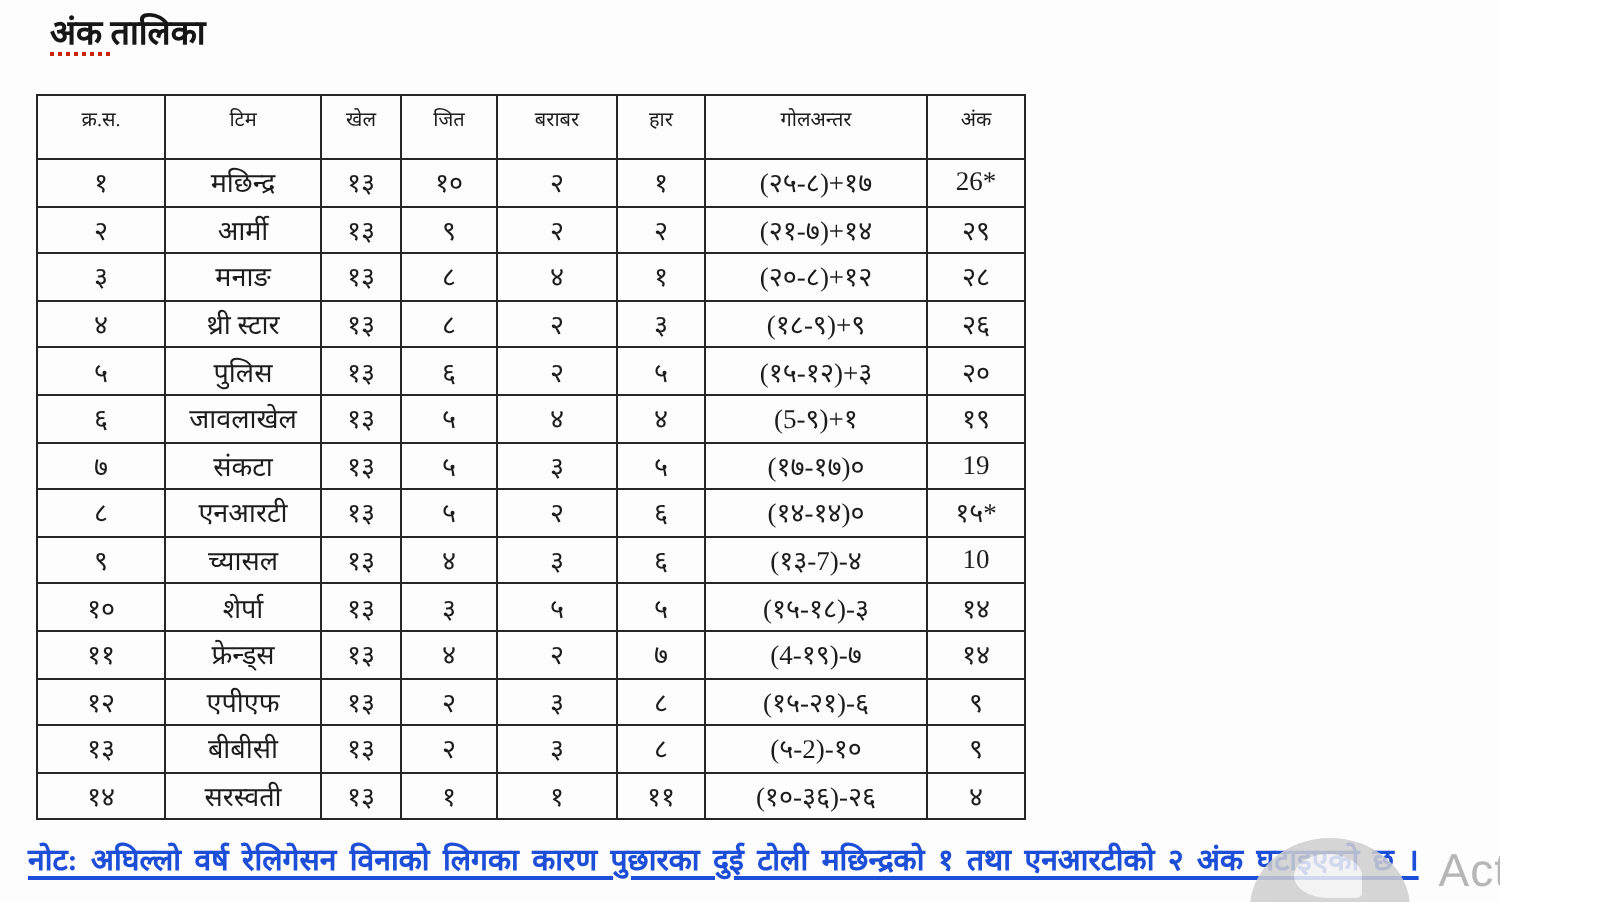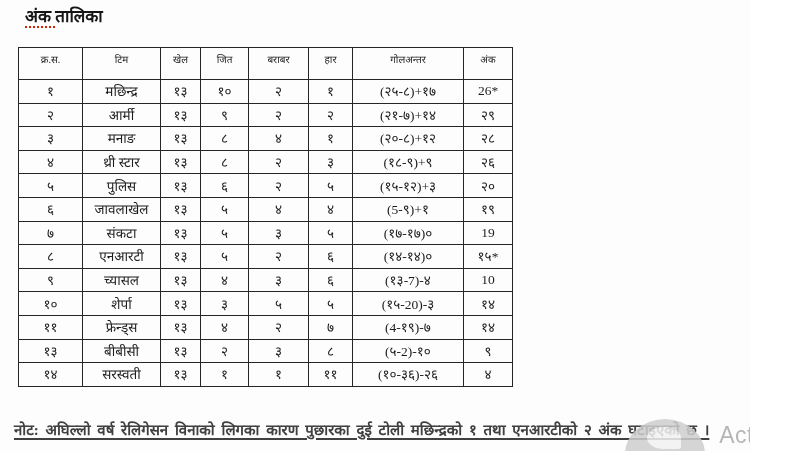--- a/index.html
+++ b/index.html
@@ -50,21 +50,21 @@
   }
   table.points-table thead tr { height: 32px; }
   table.points-table thead th { font-size: 10px; vertical-align: top; padding-top: 4px; }
   table.points-table tbody tr { height: 23.6px; }
   .note {
     position: absolute;
     left: 14px; top: 419px;
     width: 780px;
     font-size: 15px;
     font-weight: bold;
-    color: #404040;
+    color: #1d4ed8;
     text-decoration: underline;
     text-decoration-thickness: 1.5px;
     text-underline-offset: 3px;
     white-space: nowrap;
     word-spacing: 3px;
   }
   .watermark {
     position: absolute;
     right: 0; bottom: 0;
     width: 150px; height: 40px;
@@ -217,32 +217,42 @@
     <td>(१३-7)-४</td>
     <td>10</td>
   </tr>
         <tr>
     <td>१०</td>
     <td>शेर्पा</td>
     <td>१३</td>
     <td>३</td>
     <td>५</td>
     <td>५</td>
-    <td>(१५-20)-३</td>
+    <td>(१५-१८)-३</td>
     <td>१४</td>
   </tr>
         <tr>
     <td>११</td>
     <td>फ्रेन्ड्स</td>
     <td>१३</td>
     <td>४</td>
     <td>२</td>
     <td>७</td>
     <td>(4-१९)-७</td>
     <td>१४</td>
+  </tr>
+        <tr>
+    <td>१२</td>
+    <td>एपीएफ</td>
+    <td>१३</td>
+    <td>२</td>
+    <td>३</td>
+    <td>८</td>
+    <td>(१५-२१)-६</td>
+    <td>९</td>
   </tr>
         <tr>
     <td>१३</td>
     <td>बीबीसी</td>
     <td>१३</td>
     <td>२</td>
     <td>३</td>
     <td>८</td>
     <td>(५-2)-१०</td>
     <td>९</td>

